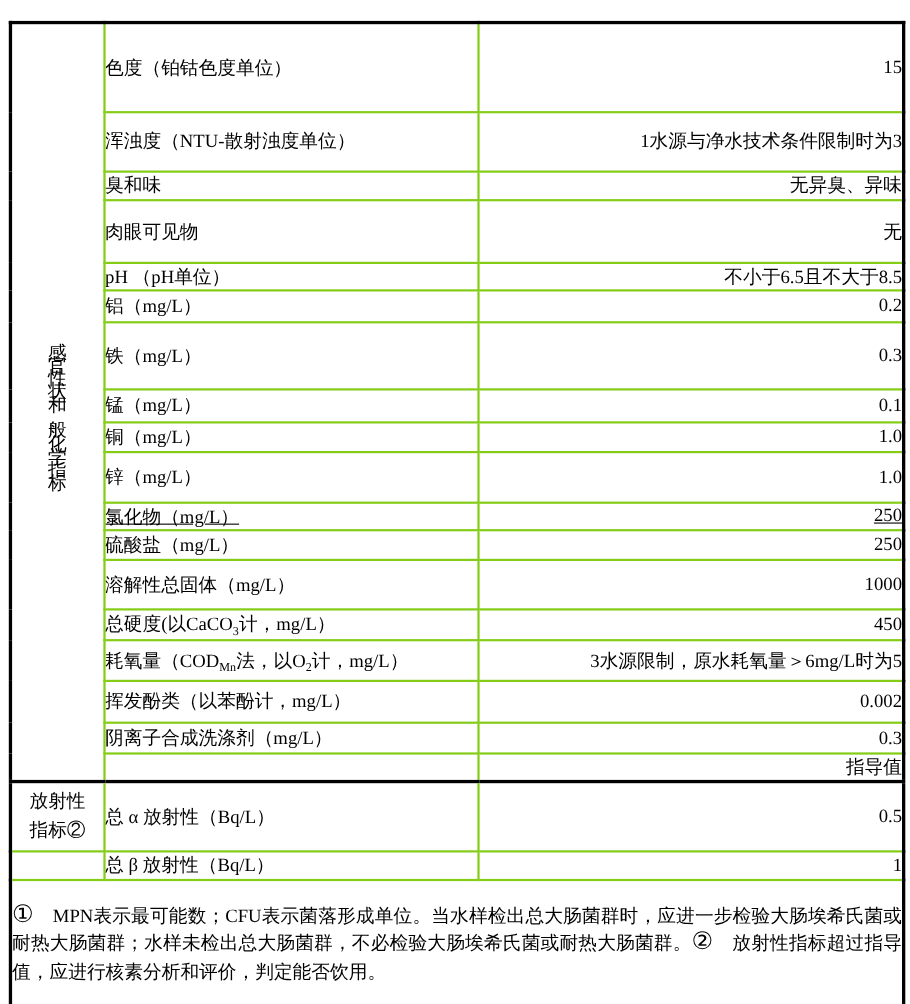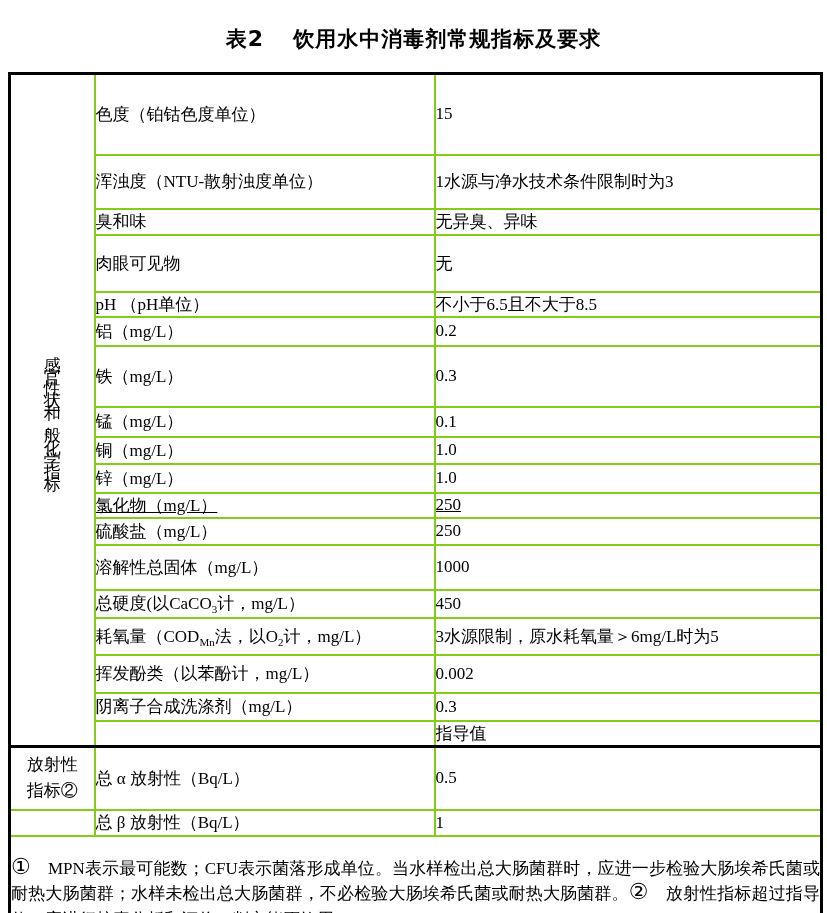--- a/index.html
+++ b/index.html
@@ -38,21 +38,21 @@
     border: 3px solid #000;
   }
   table.indicators td {
     border: 2px solid #84cc16;
     font-size: 17px;
     padding: 0;
     vertical-align: middle;
     overflow: hidden;
   }
   td.label { text-align: left; padding: 2px 4px 2px 9px; }
-  td.value { text-align: left; padding: 2px 4px; }
+  td.value { text-align: right; padding: 2px 4px; }
   td.group { text-align: center; }
   .vert {
     display: inline-block;
     writing-mode: vertical-lr;
     text-orientation: upright;
     letter-spacing: 12px;
     font-size: 17px;
     line-height: 1;
   }
   .gtext { white-space: pre-line; line-height: 1.55; }
@@ -65,23 +65,20 @@
     text-align: justify;
     vertical-align: top;
   }
   .circ { font-size: 22px; line-height: 1; }
 </style>
 </head>
 <body>
 
 <div class="page">
 
-  <div class="doc-title">
-    <span>表</span><span class="title-num">2</span><span class="title-main">饮用水中消毒剂常规指标及要求</span>
-  </div>
 
   <table class="indicators">
     <colgroup>
       <col style="width:85px">
       <col style="width:340px">
       <col style="width:387px">
     </colgroup>
     <tbody>
         <tr style="height: 81px;">
           <td rowspan="18" class="group"><span class="vert">感官性状和一般化学指标</span></td>
@@ -113,21 +110,21 @@
           <td class="value">0.3</td>
         </tr>
         <tr style="height: 30px;">
           <td class="label"><span>锰（mg/L）</span></td>
           <td class="value">0.1</td>
         </tr>
         <tr style="height: 27px;">
           <td class="label"><span>铜（mg/L）</span></td>
           <td class="value">1.0</td>
         </tr>
-        <tr style="height: 29px;">
+        <tr style="height: 46px;">
           <td class="label"><span>锌（mg/L）</span></td>
           <td class="value">1.0</td>
         </tr>
         <tr style="height: 25px; text-decoration: underline;">
           <td class="label"><span>氯化物（mg/L）</span></td>
           <td class="value">250</td>
         </tr>
         <tr style="height: 27px;">
           <td class="label"><span>硫酸盐（mg/L）</span></td>
           <td class="value">250</td>

